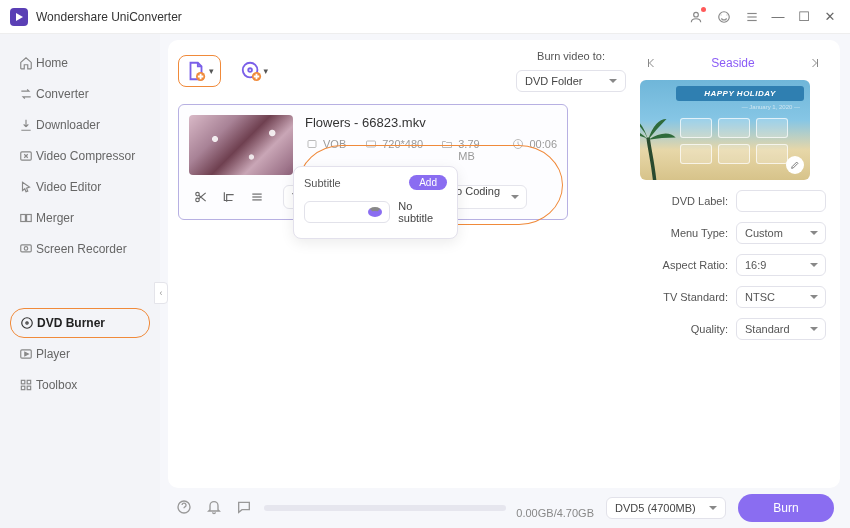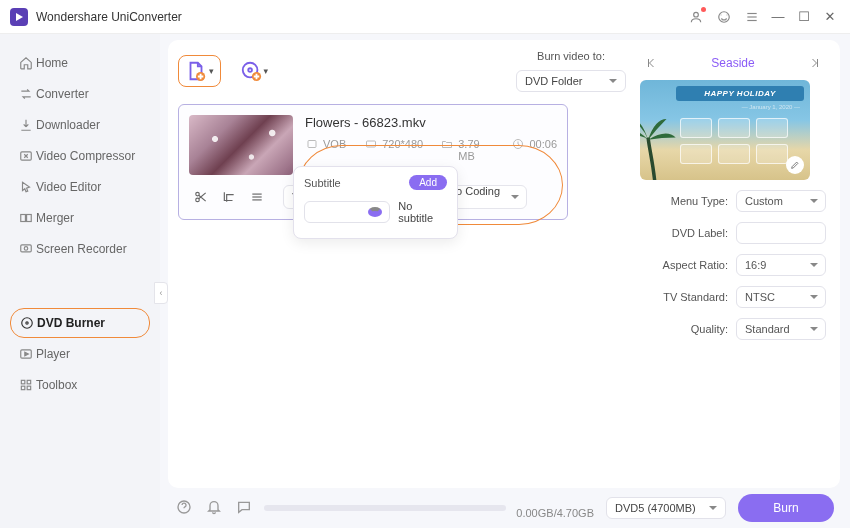--- a/index.html
+++ b/index.html
@@ -366,28 +366,28 @@
               <path d="M14 22 Q 2 10 0 18 Q 10 18 14 22 M14 22 Q 8 4 2 6 Q 10 12 14 22 M14 22 Q 20 4 30 4 Q 22 12 14 22 M14 22 Q 30 12 38 20 Q 26 20 14 22" fill="#2f6b3a"></path>
             </svg>
           <div class="tpl-edit">
               <svg width="10" height="10" viewBox="0 0 24 24" fill="none" stroke="#666" stroke-width="2">
                 <path d="M4 20l4-1 11-11-3-3L5 16z"></path>
               </svg>
             </div>
         </div>
 
         <div class="form-row">
+            <span class="lbl">DVD Label:</span>
+            <input class="input" value="" style="">
+          </div>
+        <div class="form-row">
             <span class="lbl">Menu Type:</span>
             <div class="sel">
               <span>Custom</span>
             </div>
-          </div>
-        <div class="form-row">
-            <span class="lbl">DVD Label:</span>
-            <input class="input" value="" style="">
           </div>
         <div class="form-row">
             <span class="lbl">Aspect Ratio:</span>
             <div class="sel">
               <span>16:9</span>
             </div>
           </div>
         <div class="form-row">
             <span class="lbl">TV Standard:</span>
             <div class="sel">

